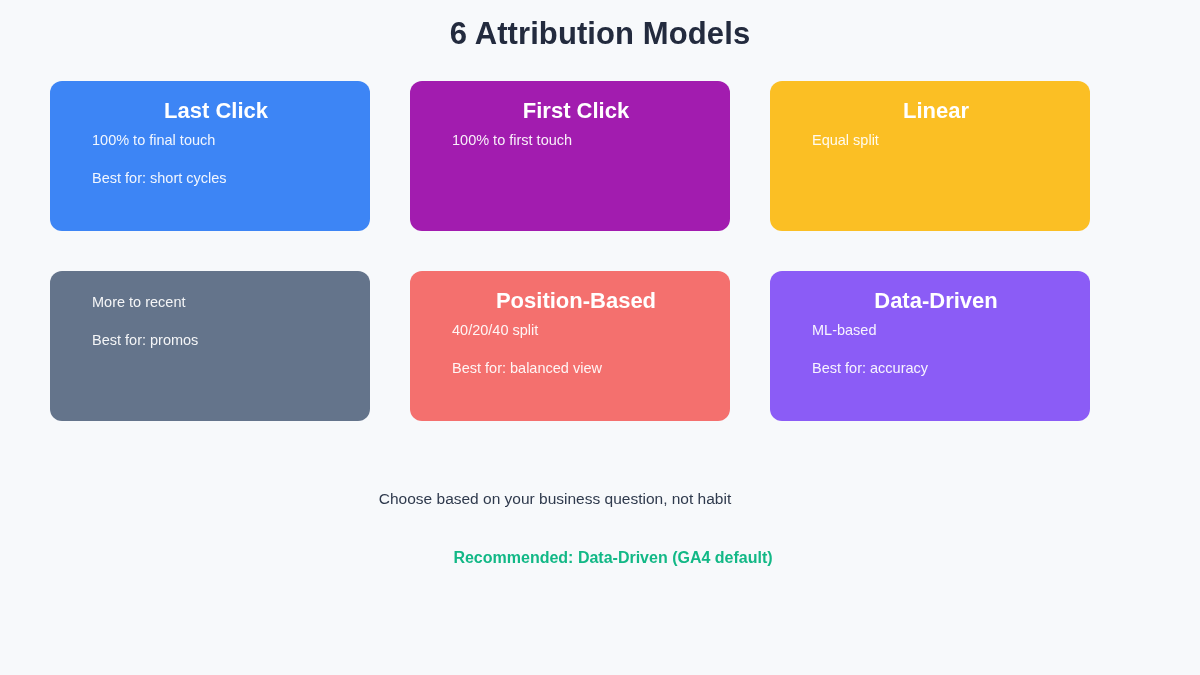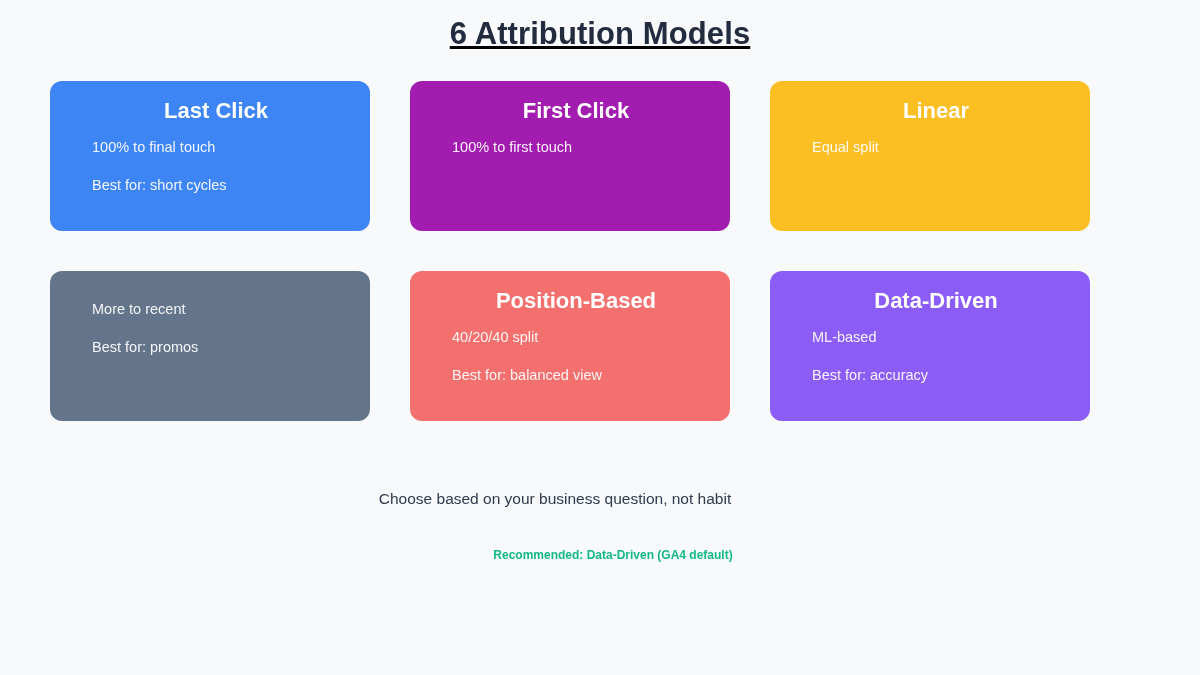--- a/index.html
+++ b/index.html
@@ -11,21 +11,20 @@
     height: 675px;
     background: #f7f9fb;
     font-family: "Liberation Sans", sans-serif;
     overflow: hidden;
   }
   .page {
     position: relative;
     width: 1200px;
     height: 675px;
     box-sizing: border-box;
-    text-decoration: underline;
   }
   .page-title {
     margin: 0;
     padding-top: 16px;
     text-align: center;
     font-size: 31px;
     font-weight: bold;
     color: #232b3e;
     letter-spacing: 0.1px;
   }
@@ -55,42 +54,42 @@
     line-height: 1.25;
     color: #ffffff;
   }
   .card-line {
     margin: 0;
     font-size: 14.5px;
     line-height: 1.2;
     color: rgba(255,255,255,0.93);
   }
   .card-line.first {
-    margin-top: 14px;
+    margin-top: 7px;
   }
   .card-line.second {
     margin-top: 21px;
   }
   .footer {
     position: absolute;
     left: 0;
     top: 481px;
     width: 1110px;
     text-align: center;
   }
   .footer-note {
     margin: 8px;
     font-size: 15.5px;
     color: #2f3a4d;
     line-height: 1.3;
   }
   .footer-rec {
     margin: 2px;
     padding-top: 31px;
-    font-size: 12px;
+    font-size: 16px;
     font-weight: bold;
     color: #12b886;
     line-height: 1.3;
     transform: translateX(58px);
   }
 </style>
 </head>
 <body style="background: rgb(247, 249, 251);">
 
 <div class="page">

